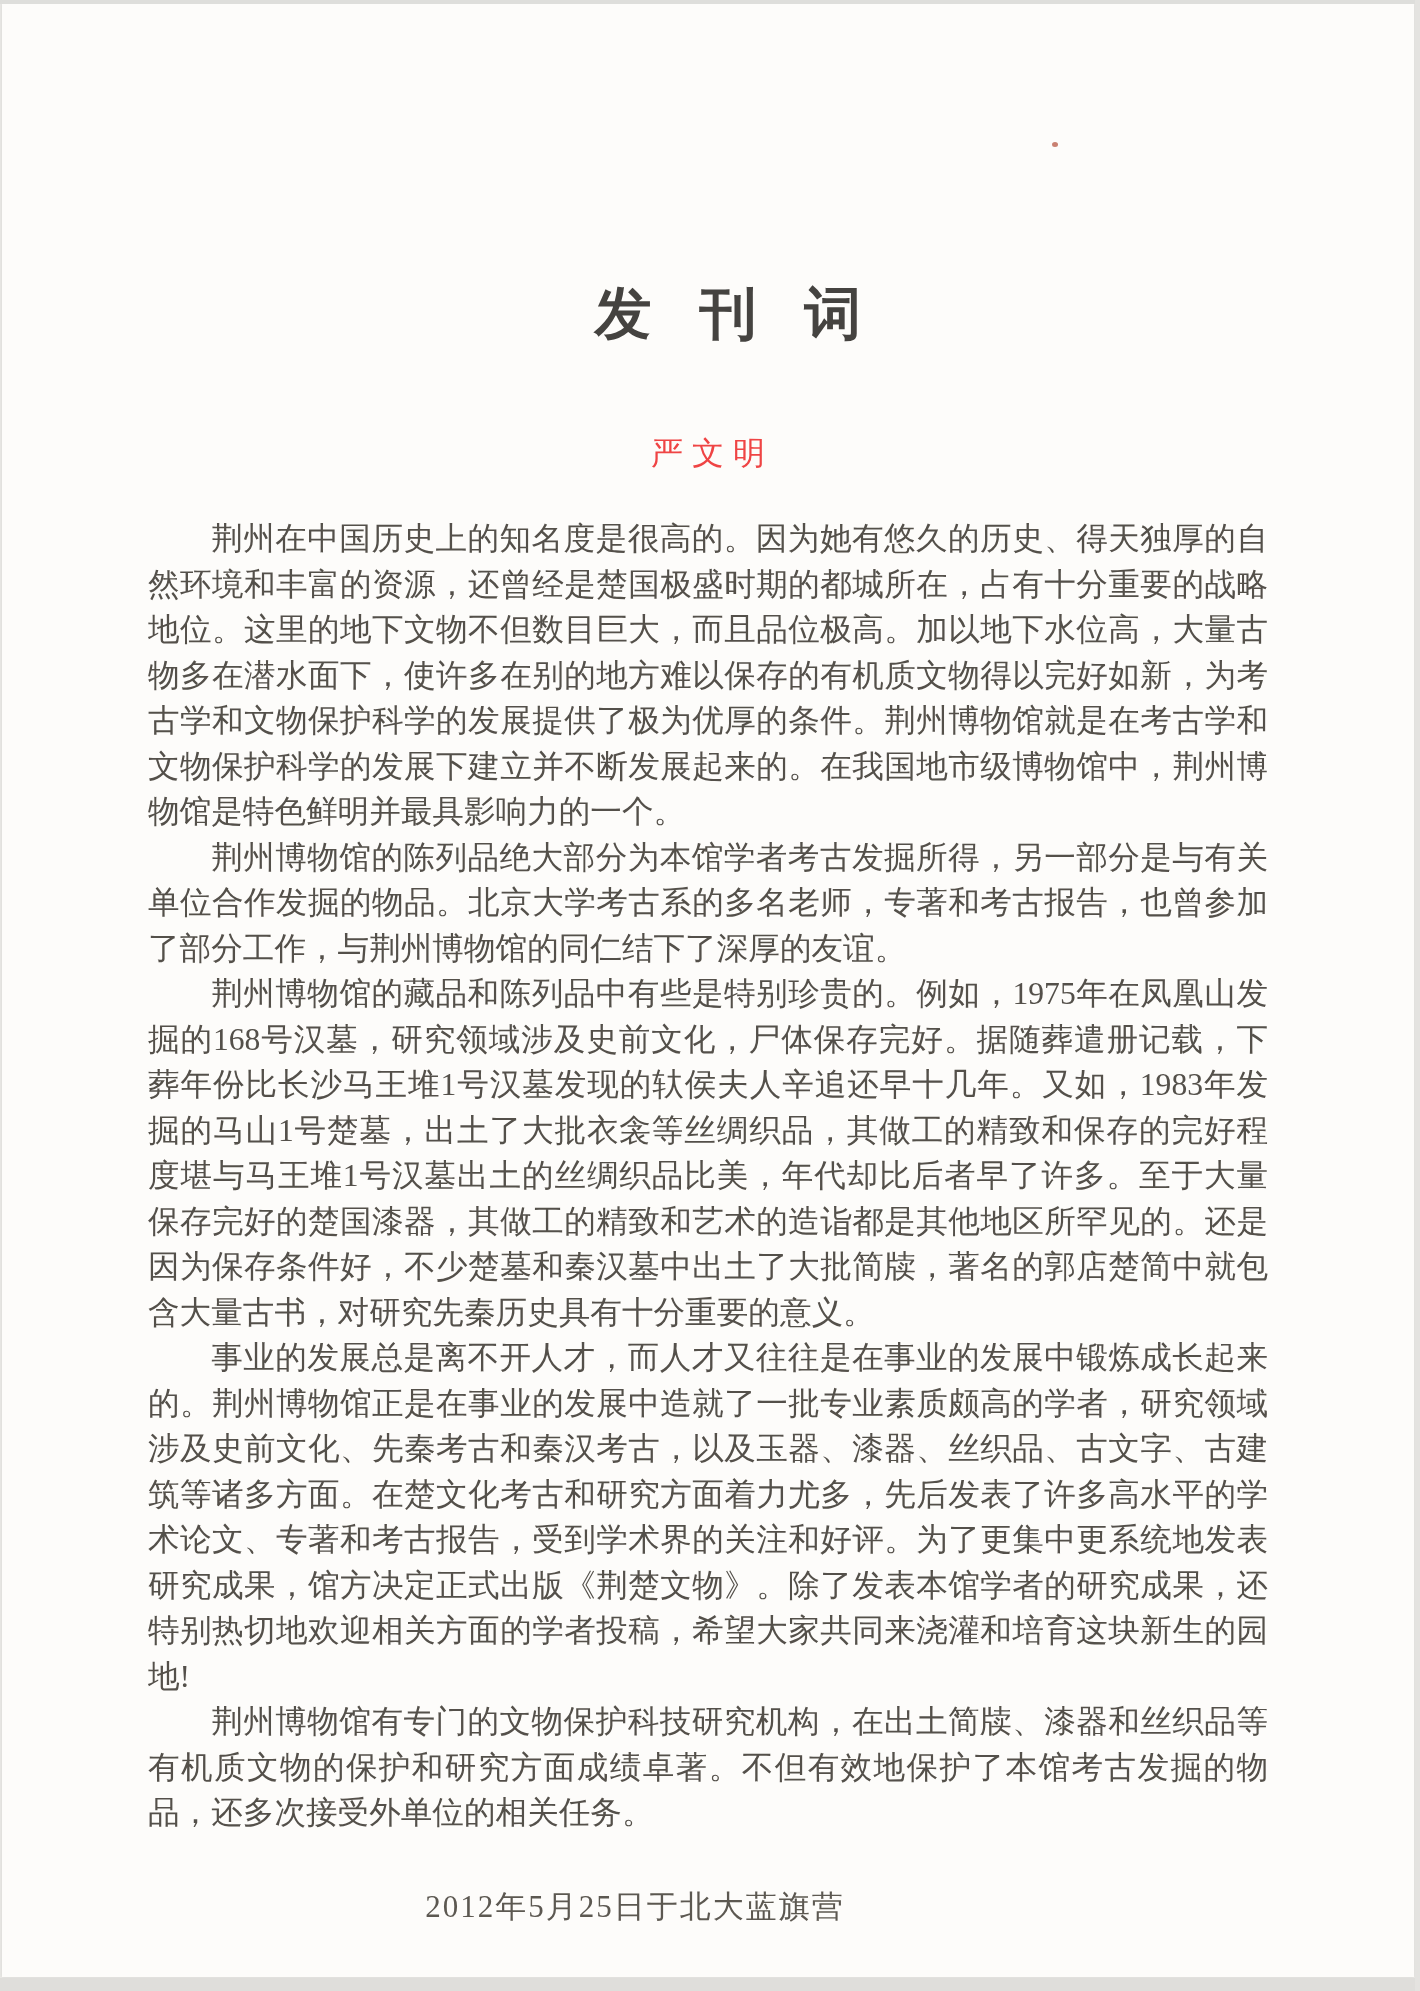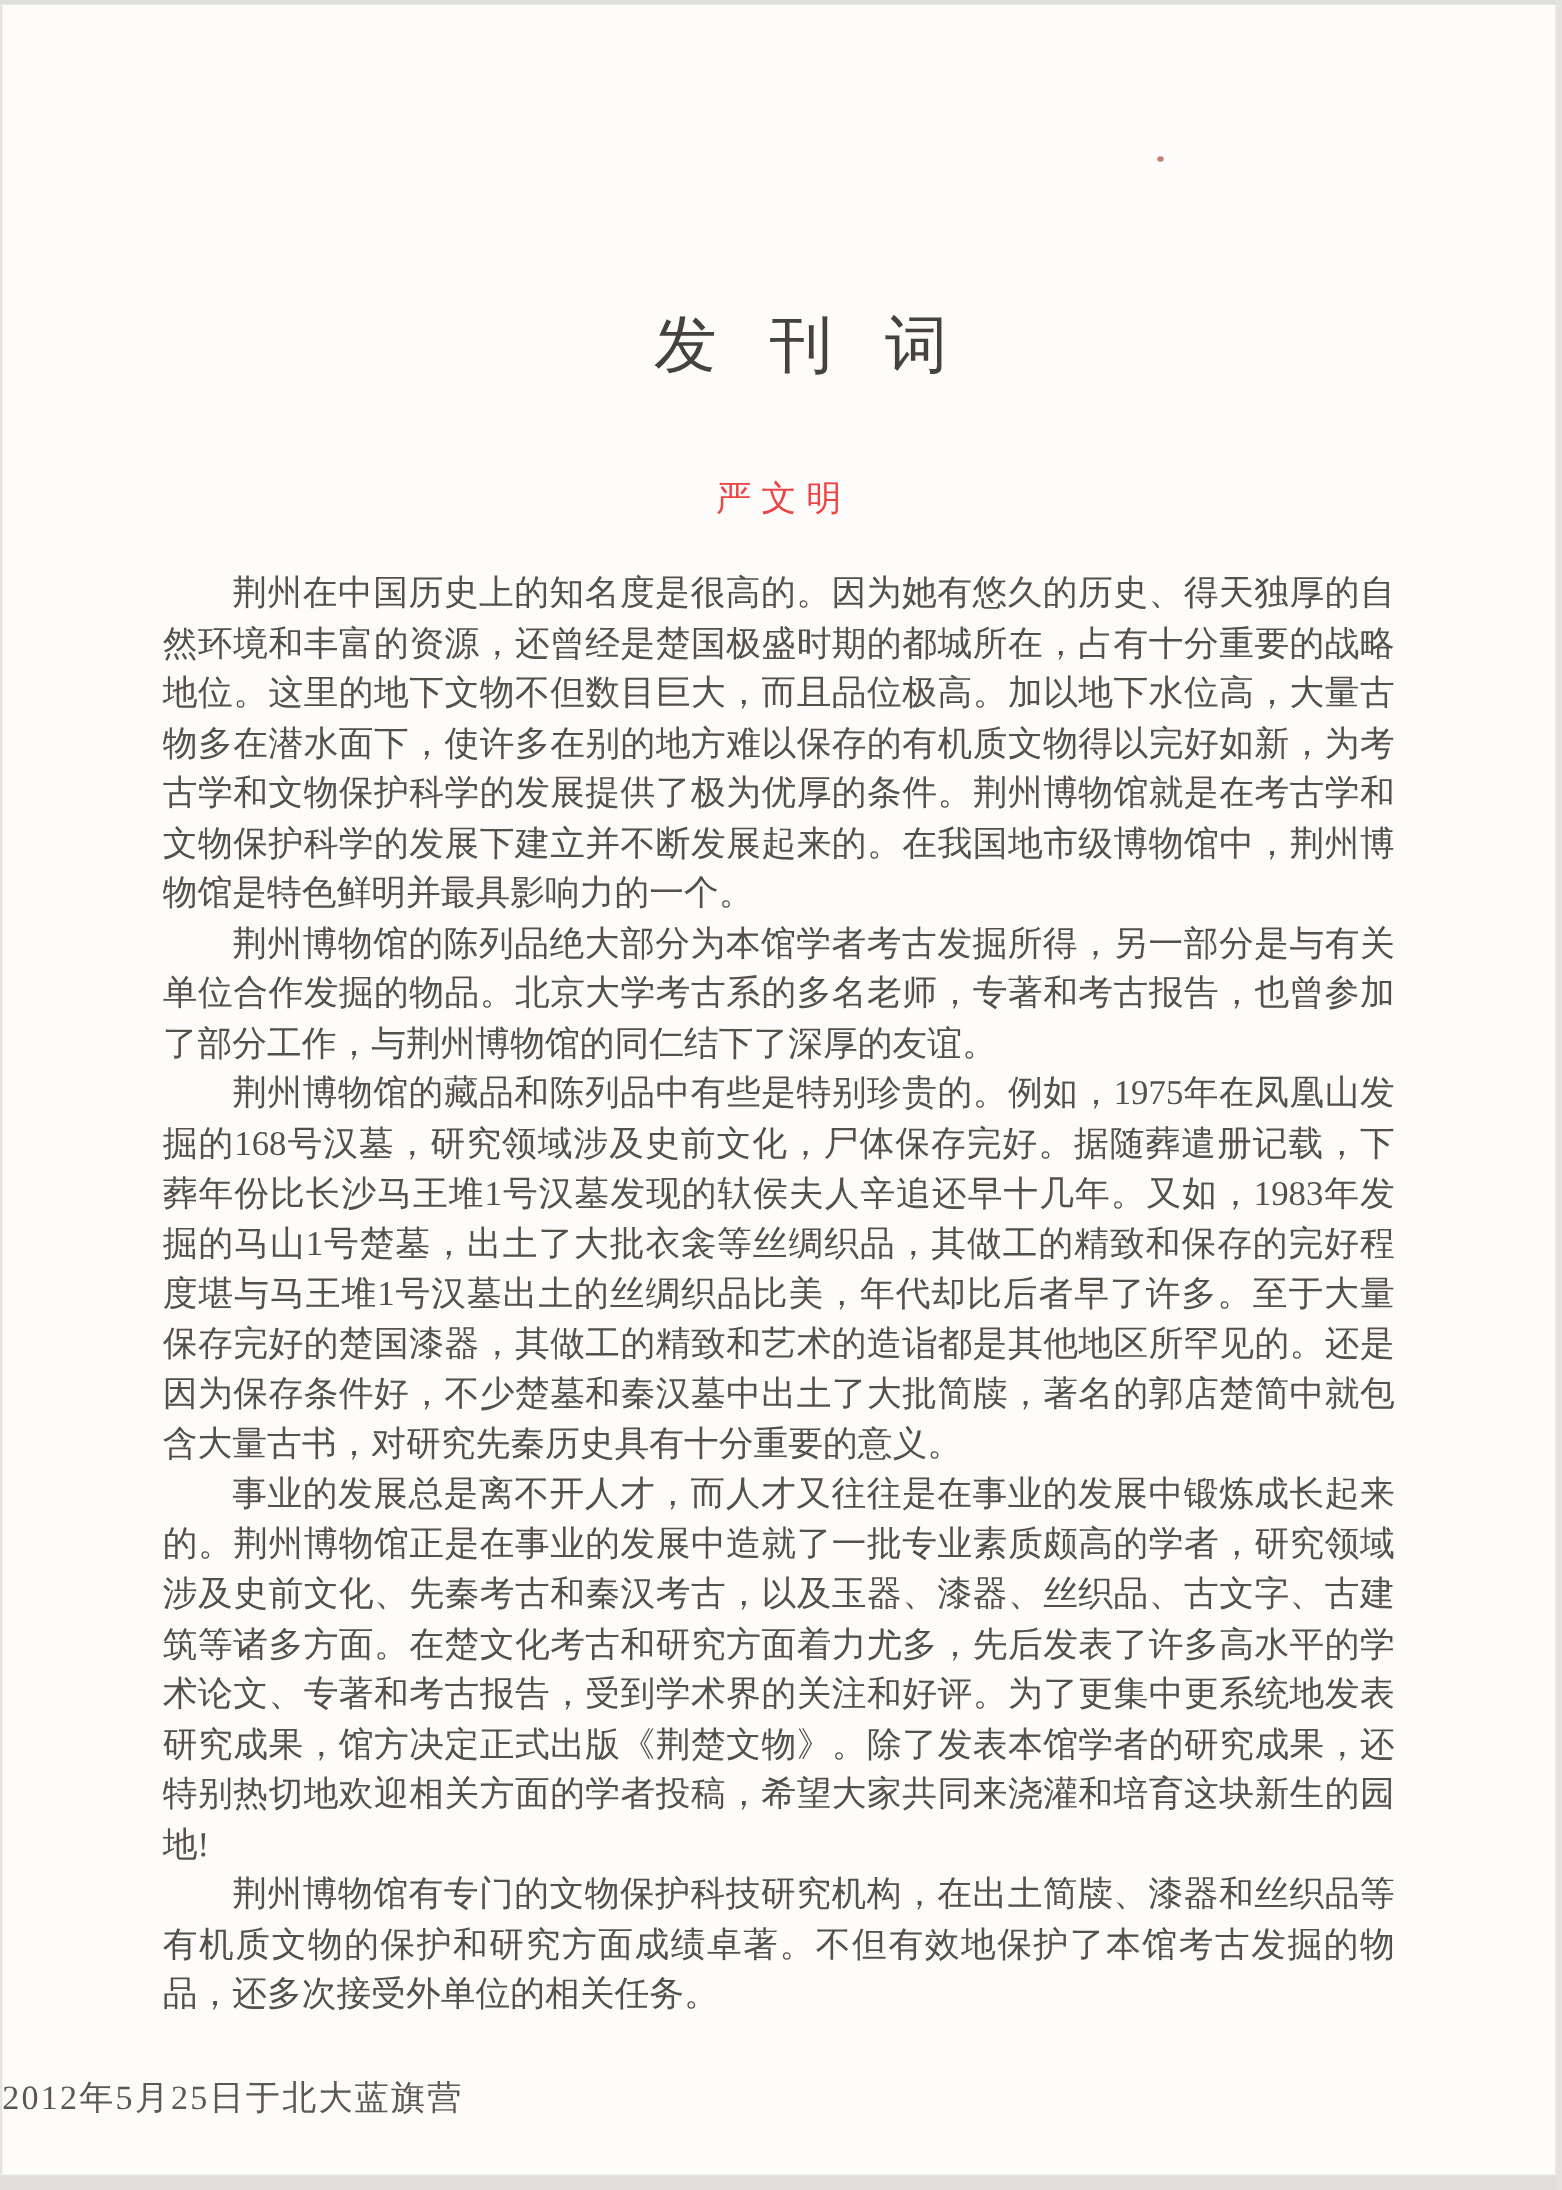--- a/index.html
+++ b/index.html
@@ -22,21 +22,21 @@
     width: 1412px;
     height: 1973px;
     background: #fdfcfa;
     box-shadow: 0 0 3px rgba(0,0,0,0.08);
   }
   .page-title {
     margin: 0;
     padding-top: 272px;
     text-align: center;
     font-size: 57px;
-    font-weight: 400;
+    font-weight: 700;
     color: #454340;
     letter-spacing: 48px;
     text-indent: 48px; 
     font-family: "Liberation Serif", "DejaVu Serif", serif;
     padding-left: 40px;
   }
   .author {
     margin-top: 79px;
     text-align: center;
     font-size: 32px;
@@ -54,21 +54,21 @@
     text-align: justify;
     text-justify: inter-ideograph;
   }
   .body-text p {
     margin: 0;
     text-indent: 2em;
   }
   .dateline {
     margin-top: 50px;
     width: 1266px;
-    text-align: left;
+    text-align: center;
     font-size: 31px;
     color: #5c5851;
     letter-spacing: 2px;
   }
   
   .edge-top {
     position: absolute; left: 0; top: 0;
     width: 1420px; height: 4px;
     background: #dededb;
   }

